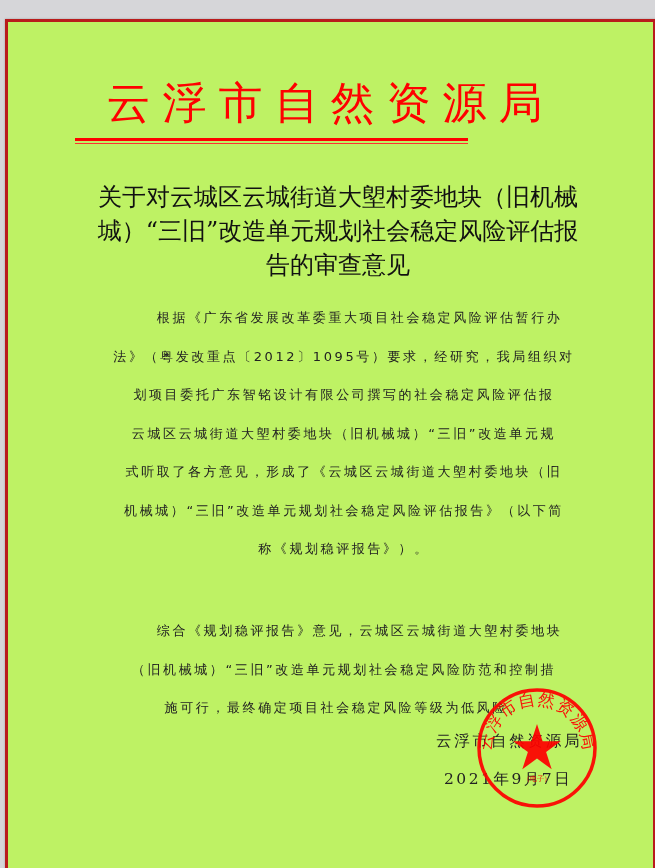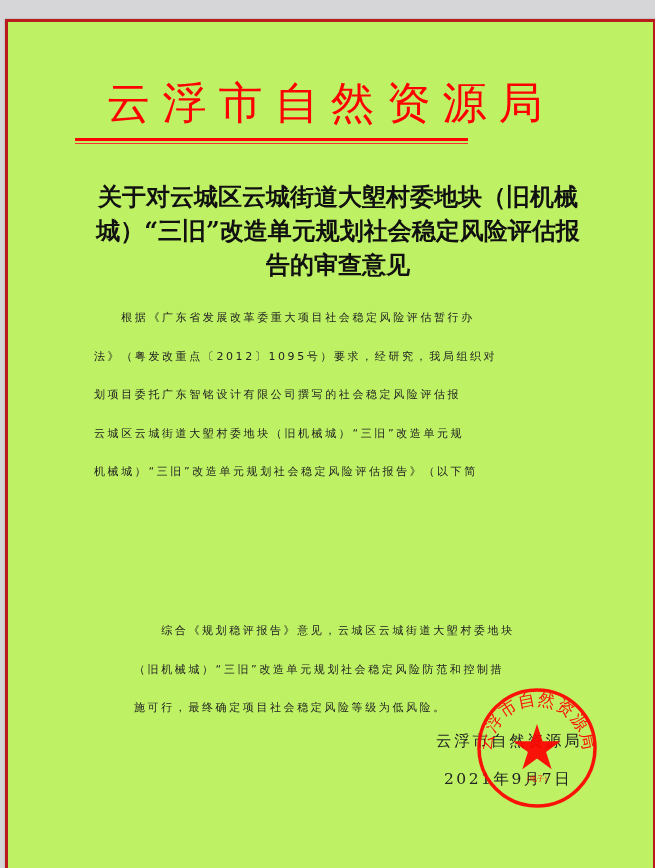--- a/index.html
+++ b/index.html
@@ -34,36 +34,37 @@
     width: 393px;
   }
   .red-rule .l1 { position:absolute; left:0; top:0; width:393px; height:3px; background:#ff0000; }
   .red-rule .l2 { position:absolute; left:0; top:5px; width:393px; height:1px; background:#ff3030; }
   .title {
     position: absolute;
     left: 60px; width: 540px; top: 158px;
     text-align: center;
     font-size: 24px;
     line-height: 34px;
-    font-weight: bold;
+    font-weight: normal;
     color: #111;
     font-family: "DejaVu Serif", serif;
   }
   .title div { white-space: nowrap; }
   .body-text {
     position: absolute;
     left: 86px; width: 500px;
-    font-size: 11px;
+    font-size: 13px;
     color: #222;
     letter-spacing: 2.6px;
     font-family: "DejaVu Sans", sans-serif;
+    text-align: center;
   }
   .body-text .line { height: 38.5px; line-height: 38.5px; white-space: nowrap; }
   .p1 { top: 277px; }
-  .p2 { top: 590px; margin-left: 40px; }
+  .p2 { top: 590px; }
   .signature {
     position: absolute;
     left: 428px; top: 700px;
     font-size: 15.5px; color:#222; letter-spacing: 2.8px;
     font-family: "DejaVu Sans", sans-serif;
     line-height: 38px;
   }
   .date { position: absolute; left: 436px; top: 738px; font-size: 15.5px; color:#222; letter-spacing: 2.5px; line-height: 38px; font-family: "DejaVu Serif", serif; }
   .stamp {
     position: absolute;
@@ -88,21 +89,23 @@
     <div>关于对云城区云城街道大塱村委地块（旧机械</div>
     <div>城）“三旧”改造单元规划社会稳定风险评估报</div>
     <div>告的审查意见</div>
   </div>
 
   <div class="body-text p1">
     <div class="line">　　根据《广东省发展改革委重大项目社会稳定风险评估暂行办</div>
     <div class="line">法》（粤发改重点〔2012〕1095号）要求，经研究，我局组织对</div>
     <div class="line">划项目委托广东智铭设计有限公司撰写的社会稳定风险评估报</div>
     <div class="line">云城区云城街道大塱村委地块（旧机械城）“三旧”改造单元规</div>
+    <div class="line">式听取了各方意见，形成了《云城区云城街道大塱村委地块（旧</div>
     <div class="line">机械城）“三旧”改造单元规划社会稳定风险评估报告》（以下简</div>
+    <div class="line">称《规划稳评报告》）。</div>
   </div>
 
   <div class="body-text p2">
     <div class="line">　　综合《规划稳评报告》意见，云城区云城街道大塱村委地块</div>
     <div class="line">（旧机械城）“三旧”改造单元规划社会稳定风险防范和控制措</div>
     <div class="line">施可行，最终确定项目社会稳定风险等级为低风险。</div>
   </div>
 
   <div class="signature">云浮市自然资源局</div>
   <div class="date">2021年9月7日</div>

